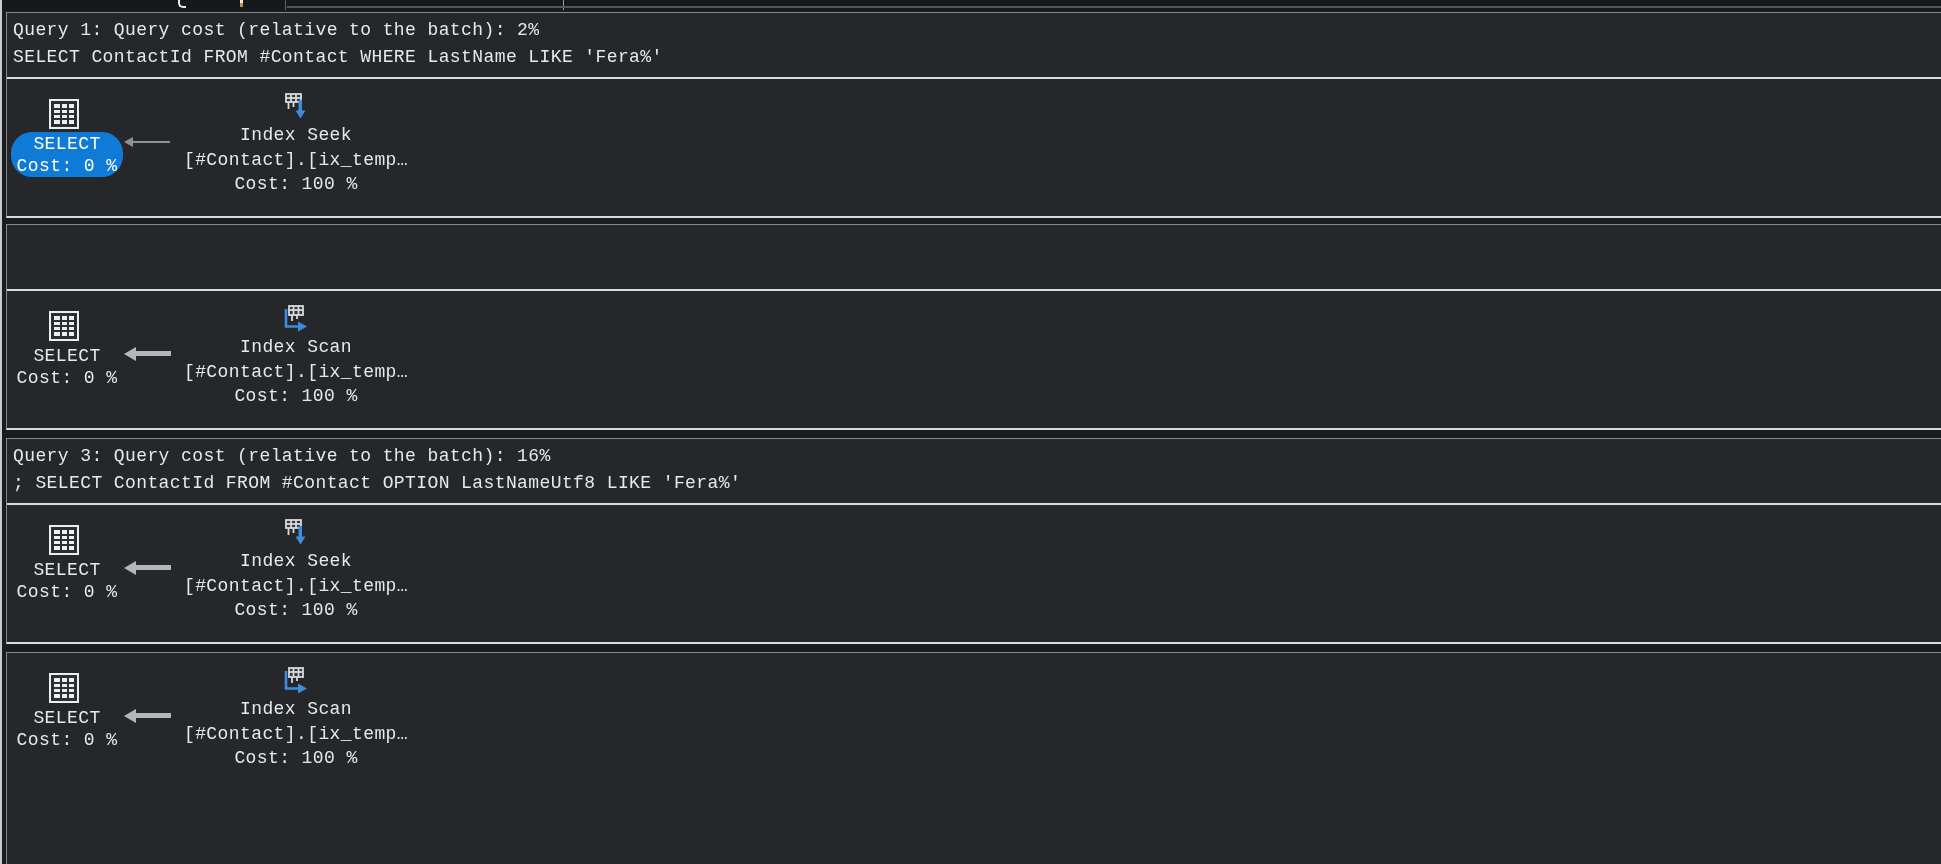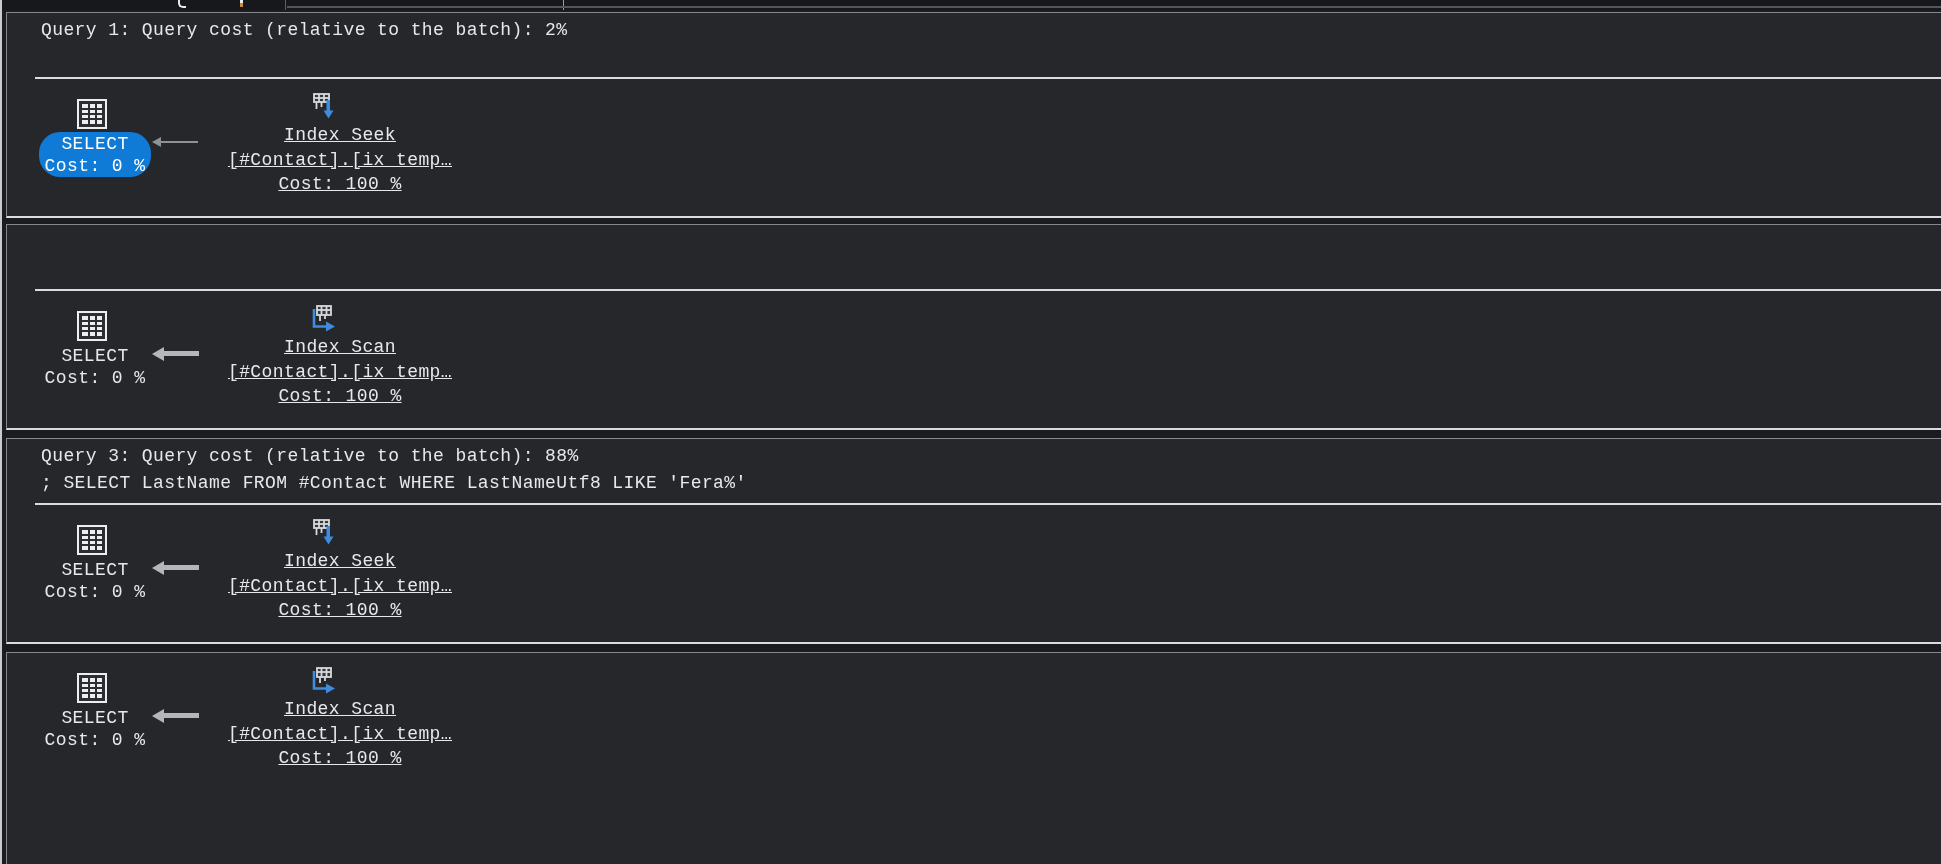--- a/index.html
+++ b/index.html
@@ -19,38 +19,37 @@
   .window-left-edge{position:absolute;left:0;top:0;width:2px;height:864px;background:#c9ccce;z-index:5;}
 
   
   .query-panel{
     position:absolute;left:6px;width:1935px;height:206px;
     background:#25272b;
     border-top:1px solid #85898c;
     border-left:1px solid #85898c;
     border-bottom:2px solid #d9dbdd;
     box-sizing:border-box;
-    padding-left:28px;
   }
   .query-panel.clipped{height:230px;border-bottom:none;}
   .qp1{top:12px;} .qp2{top:224px;} .qp3{top:438px;} .qp4{top:652px;}
 
   .panel-header{
     height:60px;padding:4px 0 0 6px;
     border-bottom:2px solid #d9dbdd;
     font-size:18px;letter-spacing:0.4px;line-height:27px;
     white-space:pre;overflow:hidden;
   }
   .plan-area{position:relative;height:141px;}
 
   
   .node-text{position:absolute;font-size:18px;letter-spacing:0.4px;white-space:pre;text-align:center;}
   .select-block{left:4px;top:53px;width:112px;height:45px;line-height:22px;padding-top:1px;box-sizing:border-box;border-radius:21px;}
   .select-block.selected{background:#0f7bd7;color:#ffffff;}
-  .op-block{left:184px;top:44px;width:242px;line-height:24.5px;text-decoration:underline;}
+  .op-block{left:168px;top:44px;width:242px;line-height:24.5px;}
 
   .icon-wrap{position:absolute;}
   .select-icon-pos{left:42px;top:20px;}
   .op-icon-pos{left:275px;top:13px;}
 
   
   .plan-arrow{position:absolute;left:117px;}
   .arrow-thin .head{position:absolute;left:0;top:58px;width:0;height:0;
     border-top:5px solid transparent;border-bottom:5px solid transparent;border-right:9px solid #8f9295;}
   .arrow-thin .shaft{position:absolute;left:8px;top:62px;width:38px;height:2px;background:#8f9295;}
@@ -104,21 +103,21 @@
 <div class="tab-strip">
   <span class="glyph-y"></span>
   <span class="glyph-dirty"></span>
   <span class="vsep1"></span>
   <span class="vsep2"></span>
   <span class="hline"></span>
 </div>
 <div class="window-left-edge"></div>
 
 <div class="query-panel qp1">
-  <div class="panel-header"><div>Query 1: Query cost (relative to the batch): 2%</div></div>
+  <div class="panel-header"><div>Query 1: Query cost (relative to the batch): 2%</div><div>SELECT ContactId FROM #Contact WHERE LastName LIKE 'Fera%'</div></div>
   <div class="plan-area">
     <span class="icon-wrap select-icon-pos"><svg width="30" height="30">
           <use href="#ico-result-grid"></use>
         </svg></span>
     <div class="node-text select-block selected"><div>SELECT</div><div>Cost: 0 %</div></div>
     <div class="plan-arrow arrow-thin">
         <span class="head"></span>
         <span class="shaft"></span>
       </div>
     <span class="icon-wrap op-icon-pos"><svg width="26" height="28">
@@ -140,21 +139,21 @@
         <span class="shaft"></span>
       </div>
     <span class="icon-wrap op-icon-pos"><svg width="26" height="28">
           <use href="#ico-index-scan"></use>
         </svg></span>
     <div class="node-text op-block"><div>Index Scan</div><div>[#Contact].[ix_temp…</div><div>Cost: 100 %</div></div>
   </div>
 </div>
 
 <div class="query-panel qp3">
-  <div class="panel-header"><div>Query 3: Query cost (relative to the batch): 88%</div><div>; SELECT LastName FROM #Contact WHERE LastNameUtf8 LIKE 'Fera%'</div></div>
+  <div class="panel-header"><div>Query 3: Query cost (relative to the batch): 16%</div><div>; SELECT ContactId FROM #Contact OPTION LastNameUtf8 LIKE 'Fera%'</div></div>
   <div class="plan-area">
     <span class="icon-wrap select-icon-pos"><svg width="30" height="30">
           <use href="#ico-result-grid"></use>
         </svg></span>
     <div class="node-text select-block"><div>SELECT</div><div>Cost: 0 %</div></div>
     <div class="plan-arrow arrow-thick">
         <span class="head"></span>
         <span class="shaft"></span>
       </div>
     <span class="icon-wrap op-icon-pos"><svg width="26" height="28">

